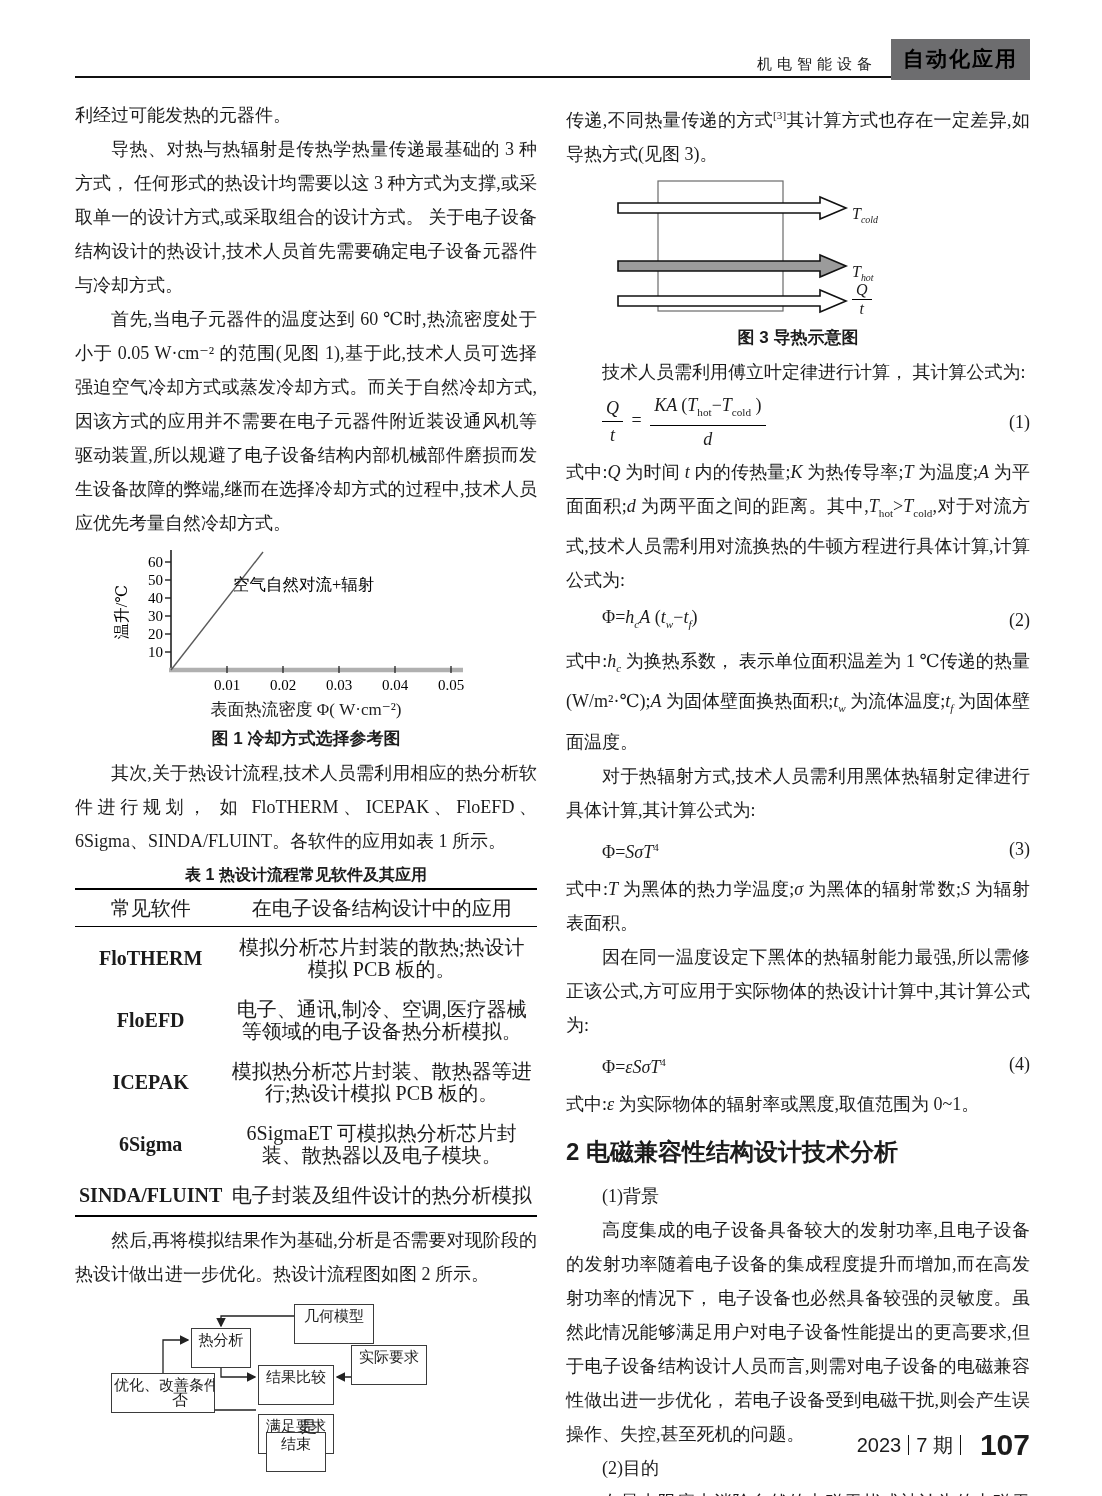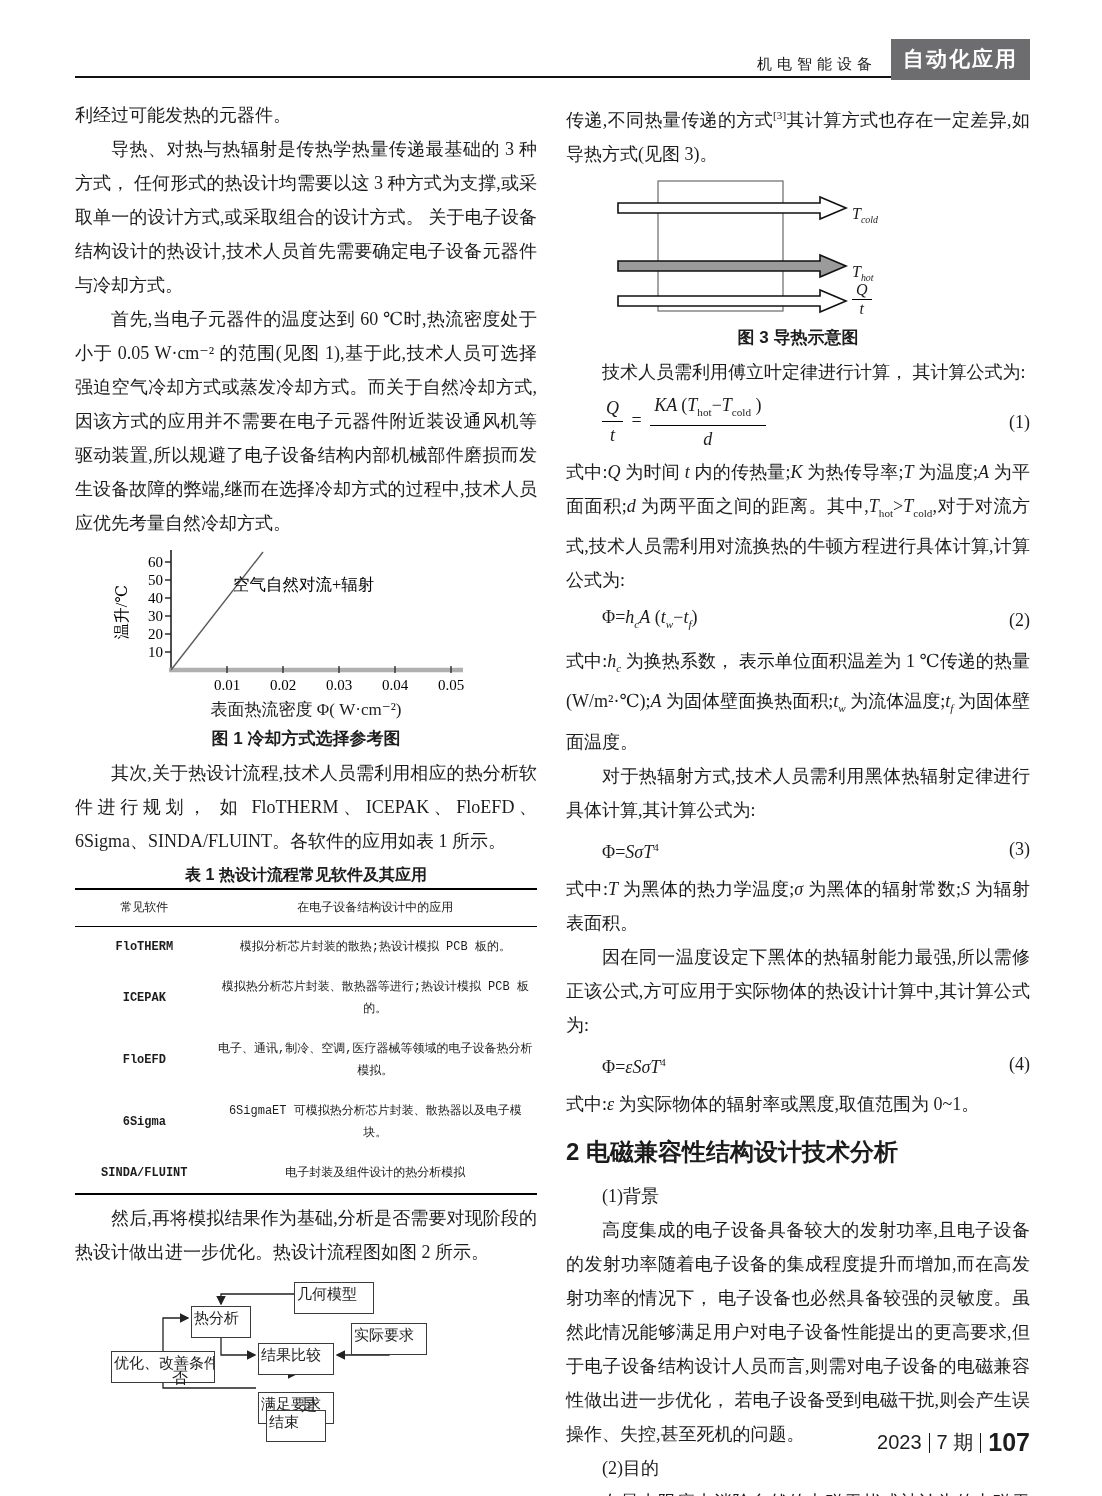--- a/index.html
+++ b/index.html
@@ -8,21 +8,21 @@
     position:relative; width:1102px; height:1496px; background:#ffffff;
     font-family:"Liberation Serif","DejaVu Serif",serif;
     color:#1c1c1c; overflow:hidden;
   }
   
   .header { position:absolute; top:38px; left:75px; right:72px; height:40px; }
   .header-rule { position:absolute; left:0; bottom:0; width:832px; border-bottom:2px solid #111; }
   .header-right { position:absolute; right:0; bottom:-2px; display:flex; align-items:flex-end; }
   .journal-name { font-size:15px; letter-spacing:5px; padding-bottom:6px; margin-right:14px;margin-left:23px; }
   .column-badge {
-    background:#6d6d6f; color:#ffffff; font-family:"Liberation Sans","DejaVu Sans",sans-serif;
+    background:#6d6d6f; color:#000000; font-family:"Liberation Sans","DejaVu Sans",sans-serif;
     font-weight:bold; font-size:21px; letter-spacing:2px; padding:6px 12px 7px;
   }
   
   .col { position:absolute; top:98px; font-size:18px; line-height:34px; text-align:justify; }
   .col-left  { left:75px;  width:462px; }
   .col-right { left:566px; width:464px; }
   p.body { text-align:justify; }
   .ind { text-indent:2em; }
   .it { font-style:italic; }
   sub { font-size:0.62em; }
@@ -33,30 +33,30 @@
   .fig-xlabel { text-align:center; font-size:17px; line-height:24px; margin-top:2px; }
   .fig-caption {
     text-align:center; font-family:"Liberation Sans","DejaVu Sans",sans-serif;
     font-weight:bold; font-size:17px; line-height:26px; margin-top:4px;
   }
   
   .tbl-caption {
     text-align:center; font-family:"Liberation Sans","DejaVu Sans",sans-serif;
     font-weight:bold; font-size:16px; line-height:26px; margin-top:4px;
   }
-  table.tbl { width:100%; border-collapse:collapse; font-size:12px; line-height:22px;
-    border-top:2.5px solid #000; border-bottom:2.5px solid #000; margin-bottom:6px;font-family:Liberation Mono, monospace; }
+  table.tbl { width:100%; border-collapse:collapse; font-size:20px; line-height:22px;
+    border-top:2.5px solid #000; border-bottom:2.5px solid #000; margin-bottom:6px; }
   table.tbl thead td { border-bottom:1.2px solid #000; padding:7px 4px; }
   table.tbl td { text-align:center; vertical-align:middle; padding:9px 4px; }
   table.tbl td.swname { width:30%; font-weight:bold; }
   
   .fig2 { position:relative; width:440px; height:160px; margin:8px auto 0; font-size:15px; }
   .fc-box {
-    position:absolute; border:1.2px solid #3b3b3b; background:#fff; text-align:left;
-    line-height:22px; height:32px; overflow:hidden; white-space:nowrap; padding:0 2px;
+    position:absolute; border:1.2px solid #3b3b3b; background:#fff; text-align:center;
+    line-height:22px; height:40px; overflow:hidden; white-space:nowrap; padding:0 2px;
   }
   .fc-label { position:absolute; font-size:16px; line-height:18px; }
   .fig2 svg { position:absolute; left:0; top:0; }
   
   .fig3 { position:relative; width:400px; height:142px; margin:8px auto 0; }
   .fig3-label { position:absolute; font-size:16px; font-family:"Liberation Serif",serif; }
   .smallfrac { display:inline-block; text-align:center; vertical-align:middle; line-height:1.1; }
   .smallfrac .fn { display:block; border-bottom:1px solid #000; padding:0 4px; }
   .smallfrac .fd { display:block; padding:0 4px; }
   
@@ -69,21 +69,21 @@
   .eqop { display:inline-block; margin:0 4px; }
   
   .sec-h2 {
     font-family:"Liberation Sans","DejaVu Sans",sans-serif; font-weight:bold;
     font-size:24px; line-height:30px; margin:16px 0 12px; text-align:left;
   }
   
   .footer { position:absolute; top:1428px; right:72px; display:flex; align-items:center;
     font-family:"Liberation Sans","DejaVu Sans",sans-serif; font-size:20px; }
   .footer .sep { width:0; border-left:1.6px solid #111; height:20px; margin:0 7px; }
-  .footer .pageno { font-size:25px; font-weight:bold; }
+  .footer .pageno { font-size:30px; font-weight:bold;margin-left:12px; }
   .chart-text { font-family:"Liberation Serif","DejaVu Serif",serif; }
 </style>
 </head>
 <body>
 
 <div class="page">
 
   <div class="header">
     <div class="header-rule"></div>
     <div class="header-right">
@@ -145,26 +145,26 @@
           <td class="swname" style="font-weight:normal">常见软件</td>
           <td>在电子设备结构设计中的应用</td>
         </tr>
       </thead>
       <tbody>
         <tr>
           <td class="swname">FloTHERM</td>
           <td>模拟分析芯片封装的散热;热设计模拟 PCB 板的。</td>
         </tr>
         <tr>
+          <td class="swname">FloEFD</td>
+          <td>电子、通讯,制冷、空调,医疗器械等领域的电子设备热分析模拟。</td>
+        </tr>
+        <tr>
           <td class="swname">ICEPAK</td>
           <td>模拟热分析芯片封装、散热器等进行;热设计模拟 PCB 板的。</td>
-        </tr>
-        <tr>
-          <td class="swname">FloEFD</td>
-          <td>电子、通讯,制冷、空调,医疗器械等领域的电子设备热分析模拟。</td>
         </tr>
         <tr>
           <td class="swname">6Sigma</td>
           <td>6SigmaET 可模拟热分析芯片封装、散热器以及电子模块。</td>
         </tr>
         <tr>
           <td class="swname">SINDA/FLUINT</td>
           <td>电子封装及组件设计的热分析模拟</td>
         </tr>
       </tbody>

